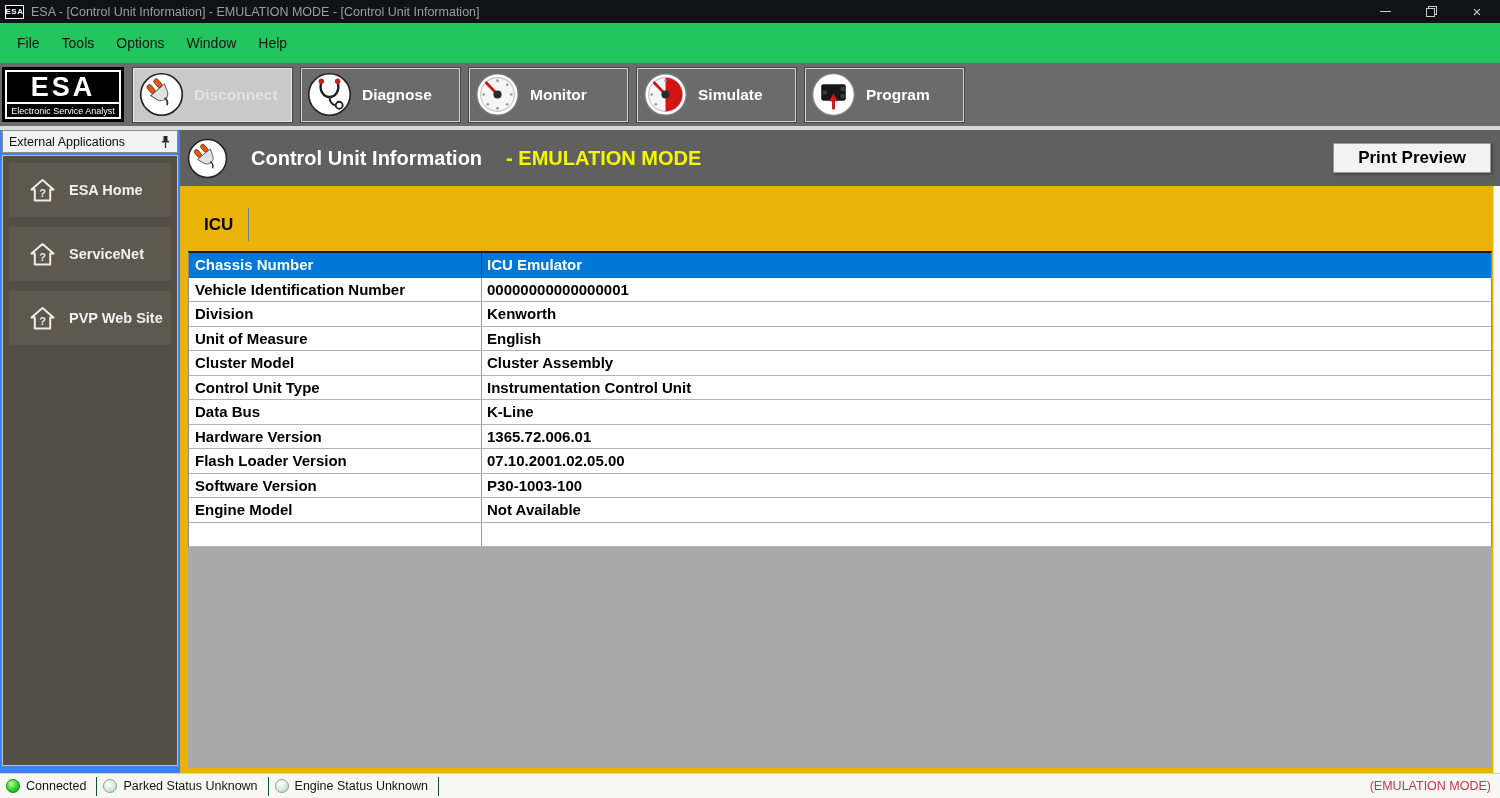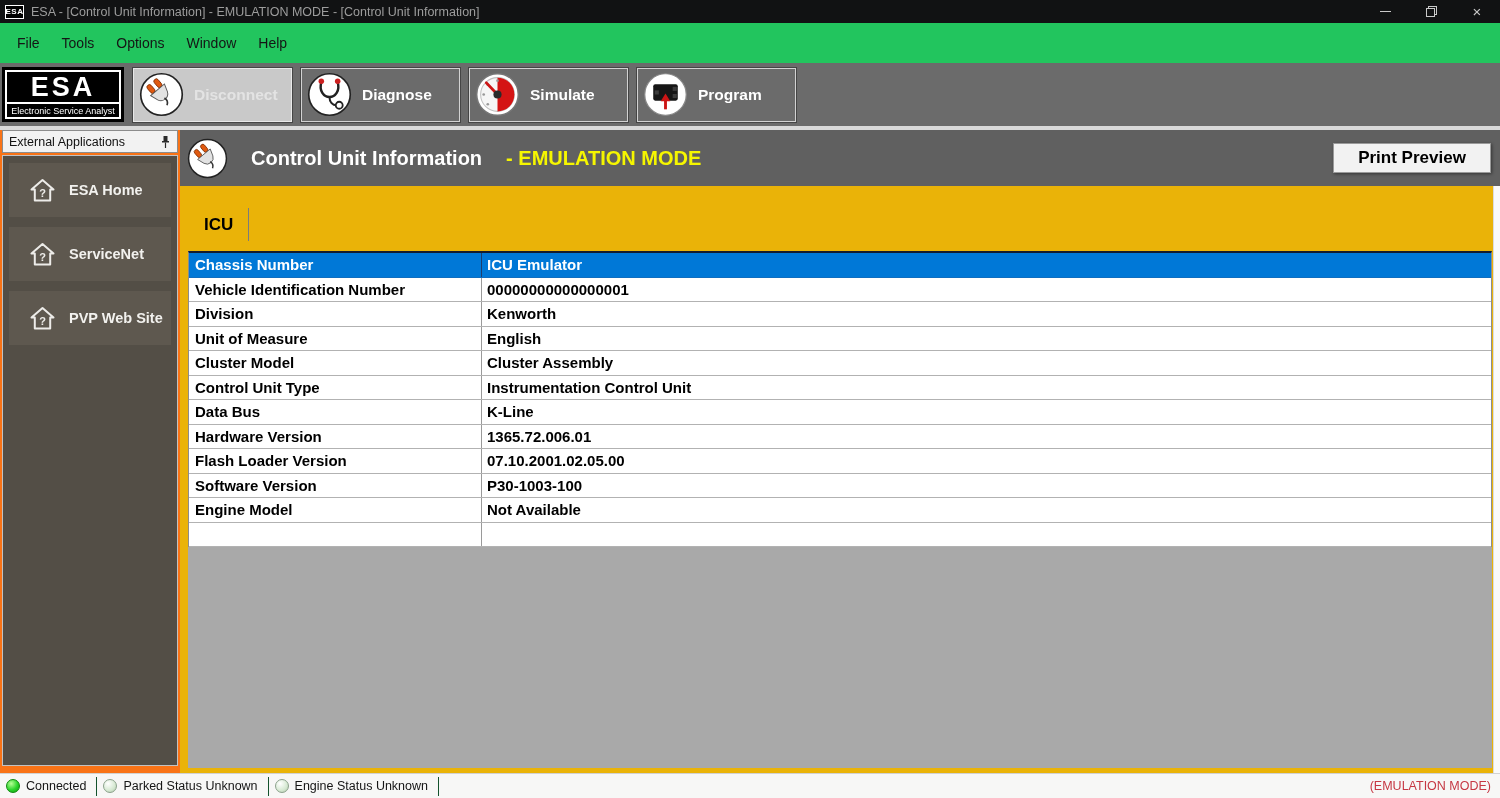--- a/index.html
+++ b/index.html
@@ -38,21 +38,21 @@
     border:1px solid #d2d2d2; outline:1px solid #454545; background:transparent; cursor:pointer; }
   .tb-btn.active { background:#c9c9c9; border-color:#e9e9e9; }
   .tb-icon { width:45px; height:45px; margin-left:5px; flex:none; }
   .tb-label { margin-left:10px; font-size:15.5px; font-weight:bold; color:#ffffff; }
   .tb-btn.active .tb-label { color:#e3e3e3; }
 
   
   .main { flex:1; min-height:0; display:flex; background:#f0f0f0; border-top:4px solid #d9d9d9; }
 
   
-  .sidebar { width:180px; flex:none; display:flex; flex-direction:column; padding:0 2px 7px 2px; background:#f97316; }
+  .sidebar { width:180px; flex:none; display:flex; flex-direction:column; padding:0 2px 7px 2px; background:#3b82f6; }
   .sb-header { height:23px; flex:none; background:#f2f2f2; border:1px solid #8c8c8c;
     display:flex; align-items:center; font-size:12.5px; color:#111; padding:0 6px; }
   .pin-btn { margin-left:auto; display:flex; align-items:center; }
   .sb-panel { flex:1; margin-top:2px; background:#534e46; border:1px solid #c2c2c2; padding:7px 5px; }
   .sb-btn { height:54px; margin:0 1px 10px 1px; background:#5e584f; display:flex; align-items:center;
     padding-left:20px; cursor:pointer; }
   .sb-label { color:#f2f1ee; font-weight:bold; font-size:14.5px; margin-left:13px; }
 
   
   .content { flex:1; min-width:0; display:flex; flex-direction:column; position:relative; }
@@ -140,20 +140,37 @@
         <circle cx="22" cy="22" r="20.3" fill="#fff" stroke="#222" stroke-width="1.6"></circle>
         <path d="M14 10 c-2.5 8.5 2.5 14.5 8 14.5 s10.5 -6 8 -14.5" fill="none" stroke="#222" stroke-width="2.4" stroke-linecap="round"></path>
         <circle cx="14" cy="9" r="2.7" fill="#cc2020"></circle>
         <circle cx="30" cy="9" r="2.7" fill="#cc2020"></circle>
         <path d="M22 24.5 c0 5 3 8 7 8" fill="none" stroke="#222" stroke-width="2"></path>
         <circle cx="31.5" cy="32.5" r="3.4" fill="#fff" stroke="#222" stroke-width="1.8"></circle>
       </svg>
       <span class="tb-label">Diagnose</span>
     </div>
 
+    <div class="tb-btn">
+      <svg class="tb-icon" viewBox="0 0 44 44">
+        <circle cx="22" cy="22" r="20.3" fill="#fff" stroke="#777" stroke-width="1.4"></circle>
+        <circle cx="22" cy="22" r="16.5" fill="#f6f6f6" stroke="#c0c0c0" stroke-width="1"></circle>
+        <circle cx="22" cy="8.5" r="1.3" fill="#999"></circle>
+          <circle cx="12.5" cy="12.5" r="1.3" fill="#999"></circle>
+        <circle cx="8.5" cy="22" r="1.3" fill="#999"></circle>
+          <circle cx="12.5" cy="31.5" r="1.3" fill="#999"></circle>
+        <circle cx="22" cy="35.5" r="1.3" fill="#999"></circle>
+          <circle cx="31.5" cy="31.5" r="1.3" fill="#999"></circle>
+        <circle cx="35.5" cy="22" r="1.3" fill="#999"></circle>
+          <circle cx="31.5" cy="12.5" r="1.3" fill="#999"></circle>
+        <line x1="22" y1="22" x2="11" y2="10.5" stroke="#cc1515" stroke-width="2.6" stroke-linecap="round"></line>
+        <circle cx="22" cy="22" r="4" fill="#2a2a2a"></circle>
+      </svg>
+      <span class="tb-label">Monitor</span>
+    </div>
 
     <div class="tb-btn">
       <svg class="tb-icon" viewBox="0 0 44 44">
         <circle cx="22" cy="22" r="20.3" fill="#fff" stroke="#777" stroke-width="1.4"></circle>
         <circle cx="22" cy="22" r="16.5" fill="#f6f6f6" stroke="#c0c0c0" stroke-width="1"></circle>
         <path d="M22 5.5 a16.5 16.5 0 0 1 0 33 z" fill="#d41414"></path>
         <circle cx="12.5" cy="12.5" r="1.3" fill="#999"></circle>
           <circle cx="8.5" cy="22" r="1.3" fill="#999"></circle>
         <circle cx="12.5" cy="31.5" r="1.3" fill="#999"></circle>
           <circle cx="22" cy="8.5" r="1.3" fill="#999"></circle>

